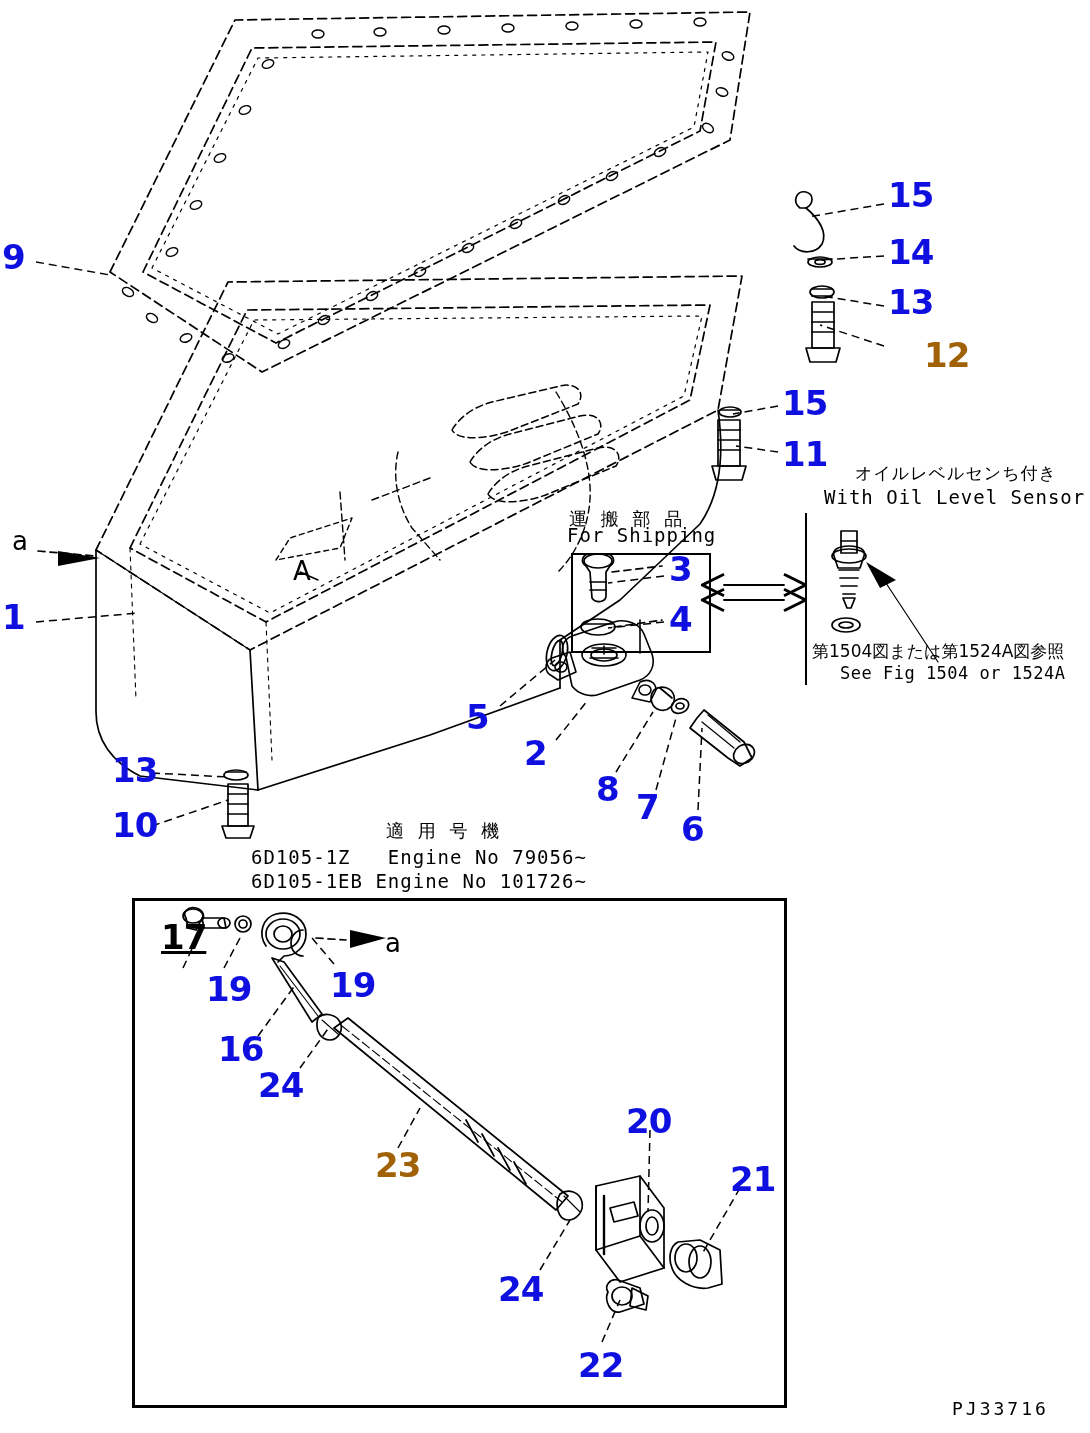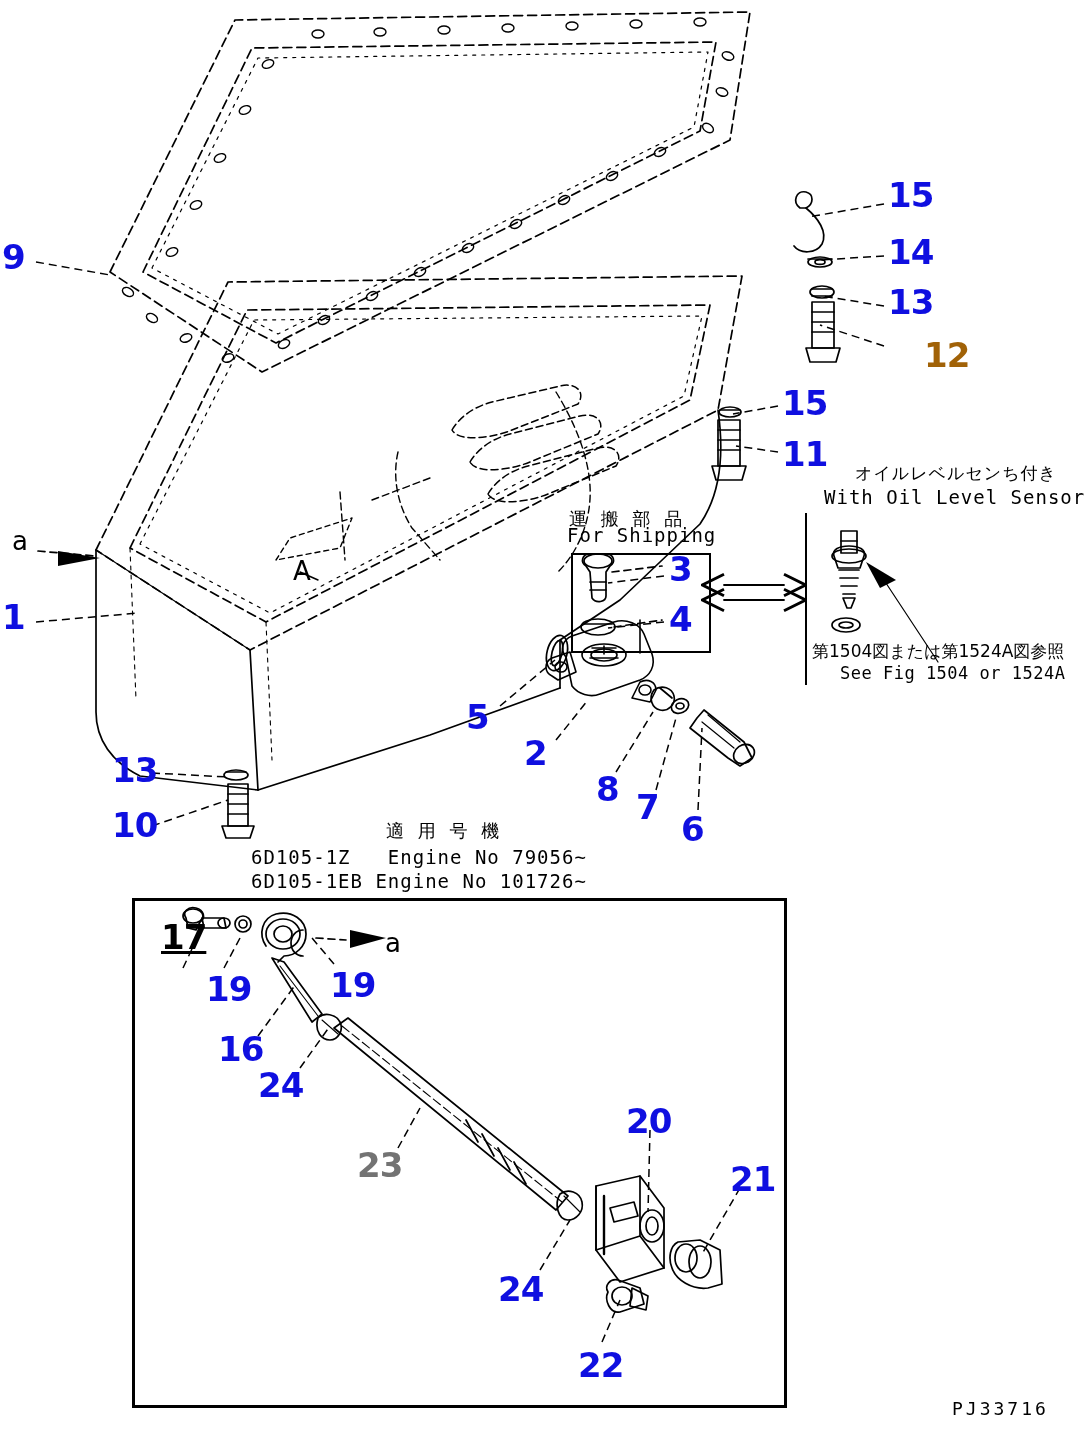--- a/index.html
+++ b/index.html
@@ -416,20 +416,20 @@
       <div class="callout" style="left: 466px; top: 700px; color: rgb(15, 15, 224);">5</div>
       <div class="callout" style="left: 524px; top: 736px; color: rgb(15, 15, 224);">2</div>
       <div class="callout" style="left: 596px; top: 772px; color: rgb(15, 15, 224);">8</div>
       <div class="callout" style="left: 636px; top: 790px; color: rgb(15, 15, 224);">7</div>
       <div class="callout" style="left: 681px; top: 812px; color: rgb(15, 15, 224);">6</div>
       <div class="callout" style="left: 161px; top: 920px; color: #000000; text-decoration: underline;">17</div>
       <div class="callout" style="left: 206px; top: 972px; color: rgb(15, 15, 224);">19</div>
       <div class="callout" style="left: 330px; top: 968px; color: rgb(15, 15, 224);">19</div>
       <div class="callout" style="left: 218px; top: 1032px; color: rgb(15, 15, 224);">16</div>
       <div class="callout" style="left: 258px; top: 1068px; color: rgb(15, 15, 224);">24</div>
-      <div class="callout" style="left: 357px; top: 1148px; color: #737373;">23</div>
+      <div class="callout" style="left: 375px; top: 1148px; color: #a16207;">23</div>
       <div class="callout" style="left: 626px; top: 1104px; color: rgb(15, 15, 224);">20</div>
       <div class="callout" style="left: 730px; top: 1162px; color: rgb(15, 15, 224);">21</div>
       <div class="callout" style="left: 498px; top: 1272px; color: rgb(15, 15, 224);">24</div>
       <div class="callout" style="left: 578px; top: 1348px; color: rgb(15, 15, 224);">22</div>
     </div>
 
 </div>
 
 </body></html>

